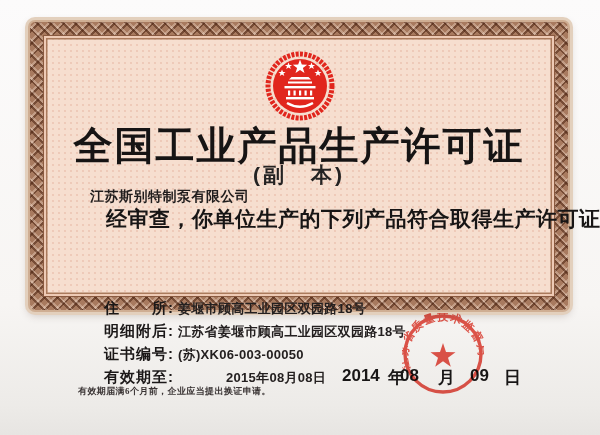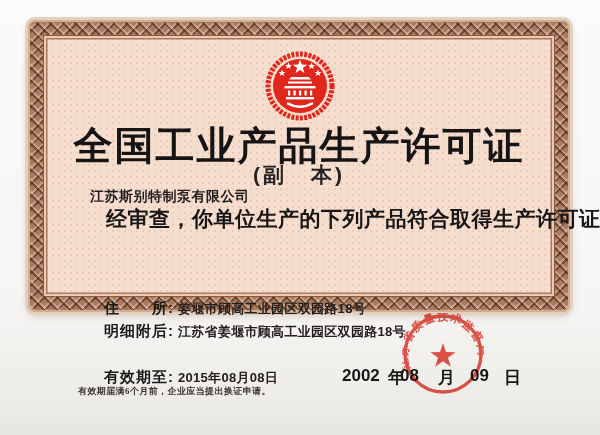--- a/index.html
+++ b/index.html
@@ -43,21 +43,21 @@
   .stmt1{left:76px;top:183px;font-size:21px;font-weight:800;color:#171515;letter-spacing:.5px;white-space:nowrap;}
   .stmt2{left:34px;top:209px;font-size:19px;font-weight:800;color:#171515;letter-spacing:.5px;}
   .row{left:74px;display:flex;align-items:baseline;white-space:nowrap;}
   .row .lbl{font-size:15px;font-weight:900;color:#1b1818;letter-spacing:1px;}
   .row .val{font-size:13px;font-weight:700;color:#242020;margin-left:4px;letter-spacing:.3px;}
   .row .note{font-size:11px;font-weight:700;color:#242020;}
   .r-product{top:242px;}
   .r-address{top:277px;}
   .r-prodaddr{top:300px;}
   .r-certno{top:323px;}
-  .r-valid{top:346px;}
+  .r-valid{top:346px;gap:48px;}
   .fineprint{left:48px;top:363px;font-size:9px;font-weight:700;color:#3a3434;letter-spacing:.4px;font-family:Liberation Serif, serif;}
   .dateline{left:312px;top:344px;width:200px;height:24px;}
   .dateline span{position:absolute;font-weight:800;color:#181616;font-size:17px;white-space:nowrap;}
   .d-year{left:0;}
   .d-yu{left:46px;}
   .d-month{left:58px;}
   .d-mu{left:96px;}
   .d-day{left:128px;}
   .d-du{left:162px;}
   .seal{left:372px;top:291px;width:82px;height:82px;mix-blend-mode:multiply;opacity:.92;}
@@ -103,31 +103,33 @@
     <span class="lbl">住　　所:</span>
     <span class="val">姜堰市顾高工业园区双园路18号</span>
   </div>
 
   <div class="abs row r-prodaddr">
     <span class="lbl">明细附后:</span>
     <span class="val">江苏省姜堰市顾高工业园区双园路18号</span>
   </div>
 
   <div class="abs row r-certno">
+    <span class="lbl">证书编号:</span>
+    <span class="val">(苏)XK06-003-00050</span>
   </div>
 
   <div class="abs row r-valid">
     <span class="lbl">有效期至:</span>
     <span class="val">2015年08月08日</span>
   </div>
 
   <div class="abs fineprint">有效期届满6个月前，企业应当提出换证申请。</div>
 
   <div class="abs dateline">
-    <span class="d-year">2002</span>
+    <span class="d-year">2014</span>
     <span class="d-yu">年</span>
     <span class="d-month">08</span>
     <span class="d-mu">月</span>
     <span class="d-day">09</span>
     <span class="d-du">日</span>
   </div>
 
   <svg class="abs seal" viewBox="0 0 82 82">
     <defs>
       <path id="sealArc" d="M 8.5,57 A 35.5,35.5 0 1 1 73.5,57" fill="none"></path>

